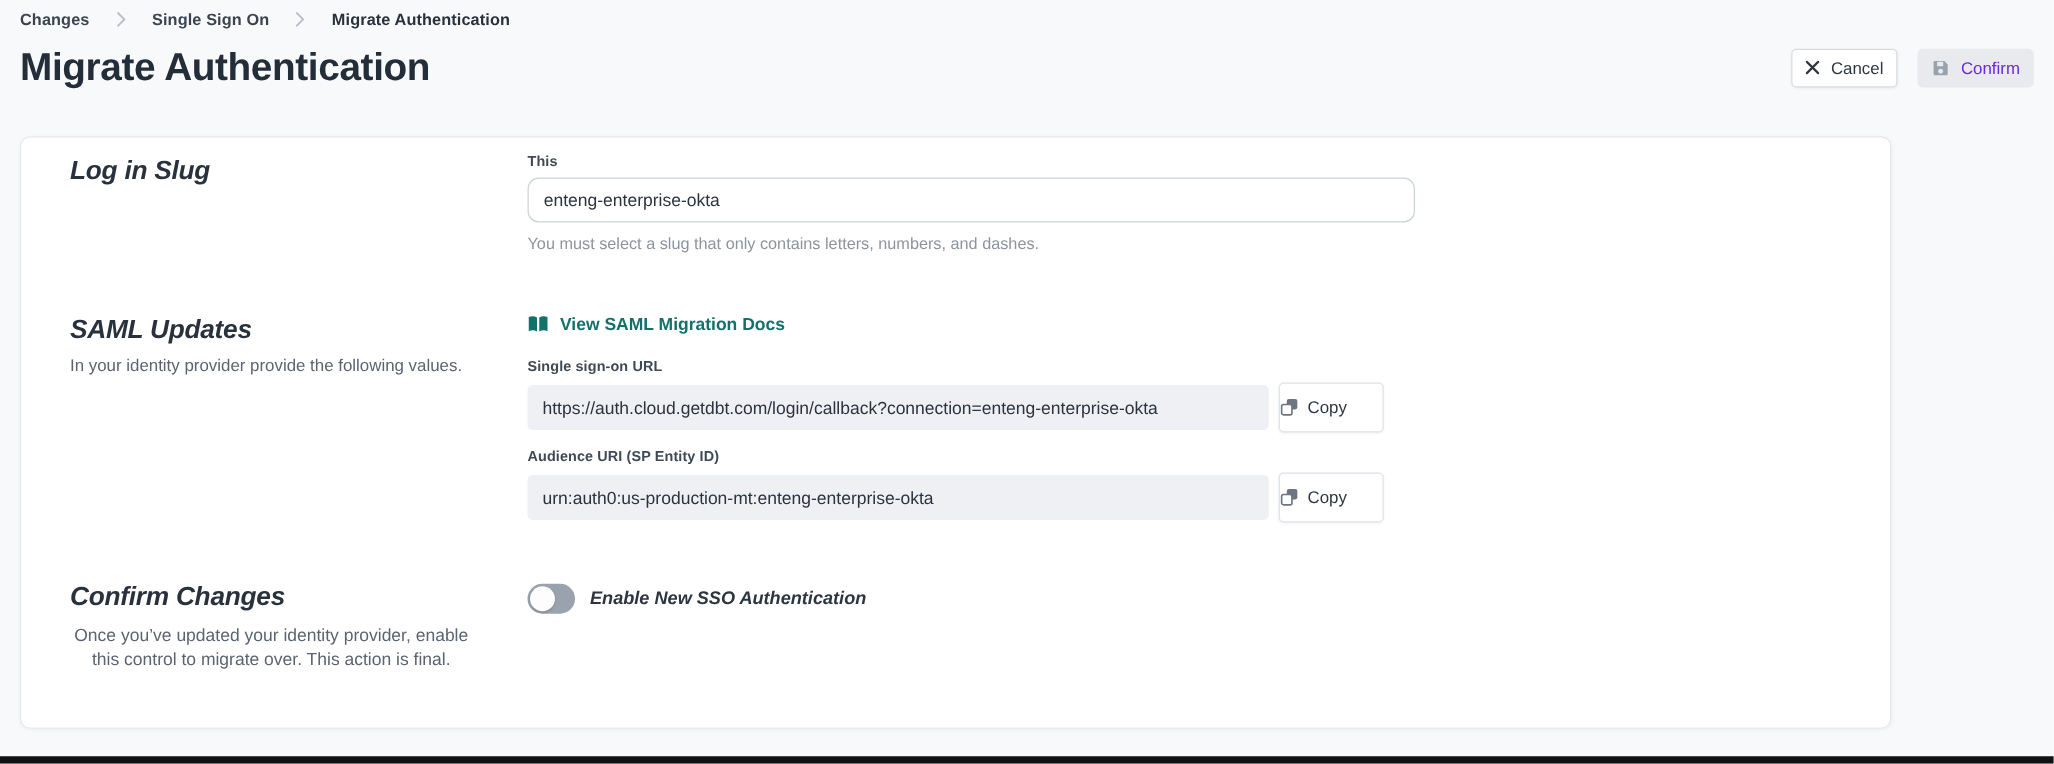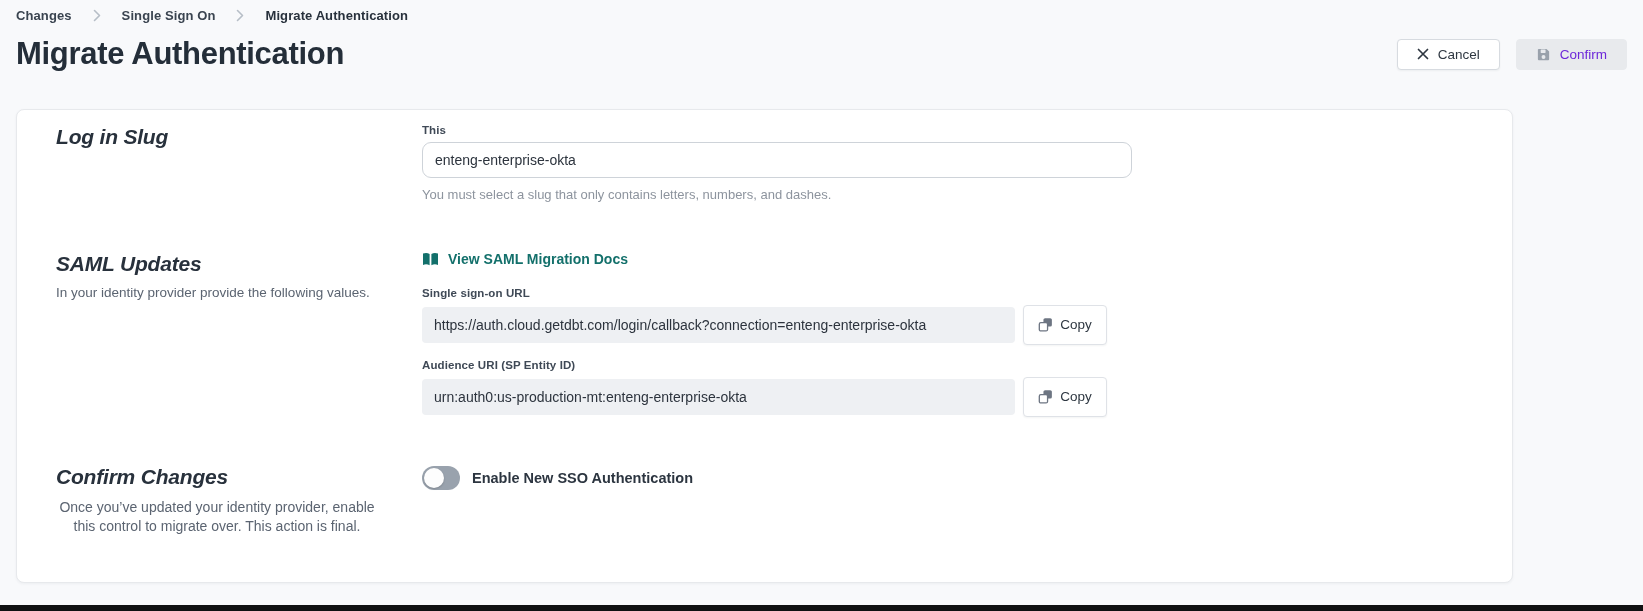--- a/index.html
+++ b/index.html
@@ -15,21 +15,21 @@
   .crumb { font-size: 13px; font-weight: 700; color: #3a4450; letter-spacing: .1px; }
   .crumb.link { cursor: pointer; }
   .crumb.current { color: #28313c; }
   .sep-icon { flex: 0 0 auto; }
 
   .header-row { display: flex; justify-content: space-between; align-items: center; margin-top: 6px; height: 48px; }
   h1.page-title { font-size: 31px; font-weight: 700; color: #242e39; letter-spacing: -.3px; }
   .actions { display: flex; align-items: center; gap: 16px; }
   .btn {
     display: inline-flex; align-items: center; justify-content: center; gap: 9px;
-    height: 31px; padding: 0 19px; border-radius: 4px;
+    height: 31px; padding: 0 10px; border-radius: 4px;
     font-family: "Liberation Sans", sans-serif; font-size: 13.5px; font-weight: 400;
     cursor: pointer;
   }
   .btn-cancel { background: #ffffff; border: 1px solid #d7dbe0; color: #2e3741; box-shadow: 0 1px 2px rgba(20,30,40,.05); }
   .btn-confirm { background: #e8eaed; border: 1px solid #e8eaed; color: #6d28d9; cursor: default; }
 
   .card {
     margin: 31px 16px 0 16px;
     width: 1497px; height: 474px;
     background: #ffffff;
@@ -60,26 +60,26 @@
   .label-gap { margin-top: 16px; }
   .label-gap-2 { margin-top: 14px; }
   .value-row { margin-top: 6px; display: flex; align-items: center; gap: 8px; }
   .value-box {
     width: 593px; height: 36px; background: #eef0f3; border-radius: 4px;
     display: flex; align-items: center; padding: 0 12px;
     font-size: 14px; color: #2c333d; white-space: nowrap; overflow: hidden;
   }
   .copy-btn {
     width: 84px; height: 40px; background: #fff; border: 1px solid #dfe2e7; border-radius: 4px;
-    display: inline-flex; align-items: center; justify-content: center; gap: 7px;
+    display: inline-flex; align-items: center; gap: 7px;
     font-family: "Liberation Sans", sans-serif; font-size: 13.5px; color: #2e3741;
     box-shadow: 0 1px 2px rgba(20,30,40,.05); cursor: pointer;
   }
 
-  .toggle-row { display: flex; align-items: center; gap: 12px; margin-top: 2px; }
+  .toggle-row { display: flex; align-items: center; gap: 12px; margin-top: 2px; font-style: italic; }
   .toggle { width: 38px; height: 24px; border-radius: 12px; background: #99a2ad; position: relative; cursor: pointer; flex: 0 0 auto; }
   .toggle .knob { position: absolute; top: 2px; left: 2px; width: 20px; height: 20px; border-radius: 50%; background: #fdfdfd; box-shadow: 0 1px 2px rgba(0,0,0,.18); }
   .toggle-label { font-size: 14.5px; font-weight: 700; color: #2c3540; }
 
   .bottom-strip { position: absolute; left: 0; bottom: 0; width: 1643px; height: 6px; background: #101112; }
 </style>
 </head>
 <body>
 
 <div class="topbar">

